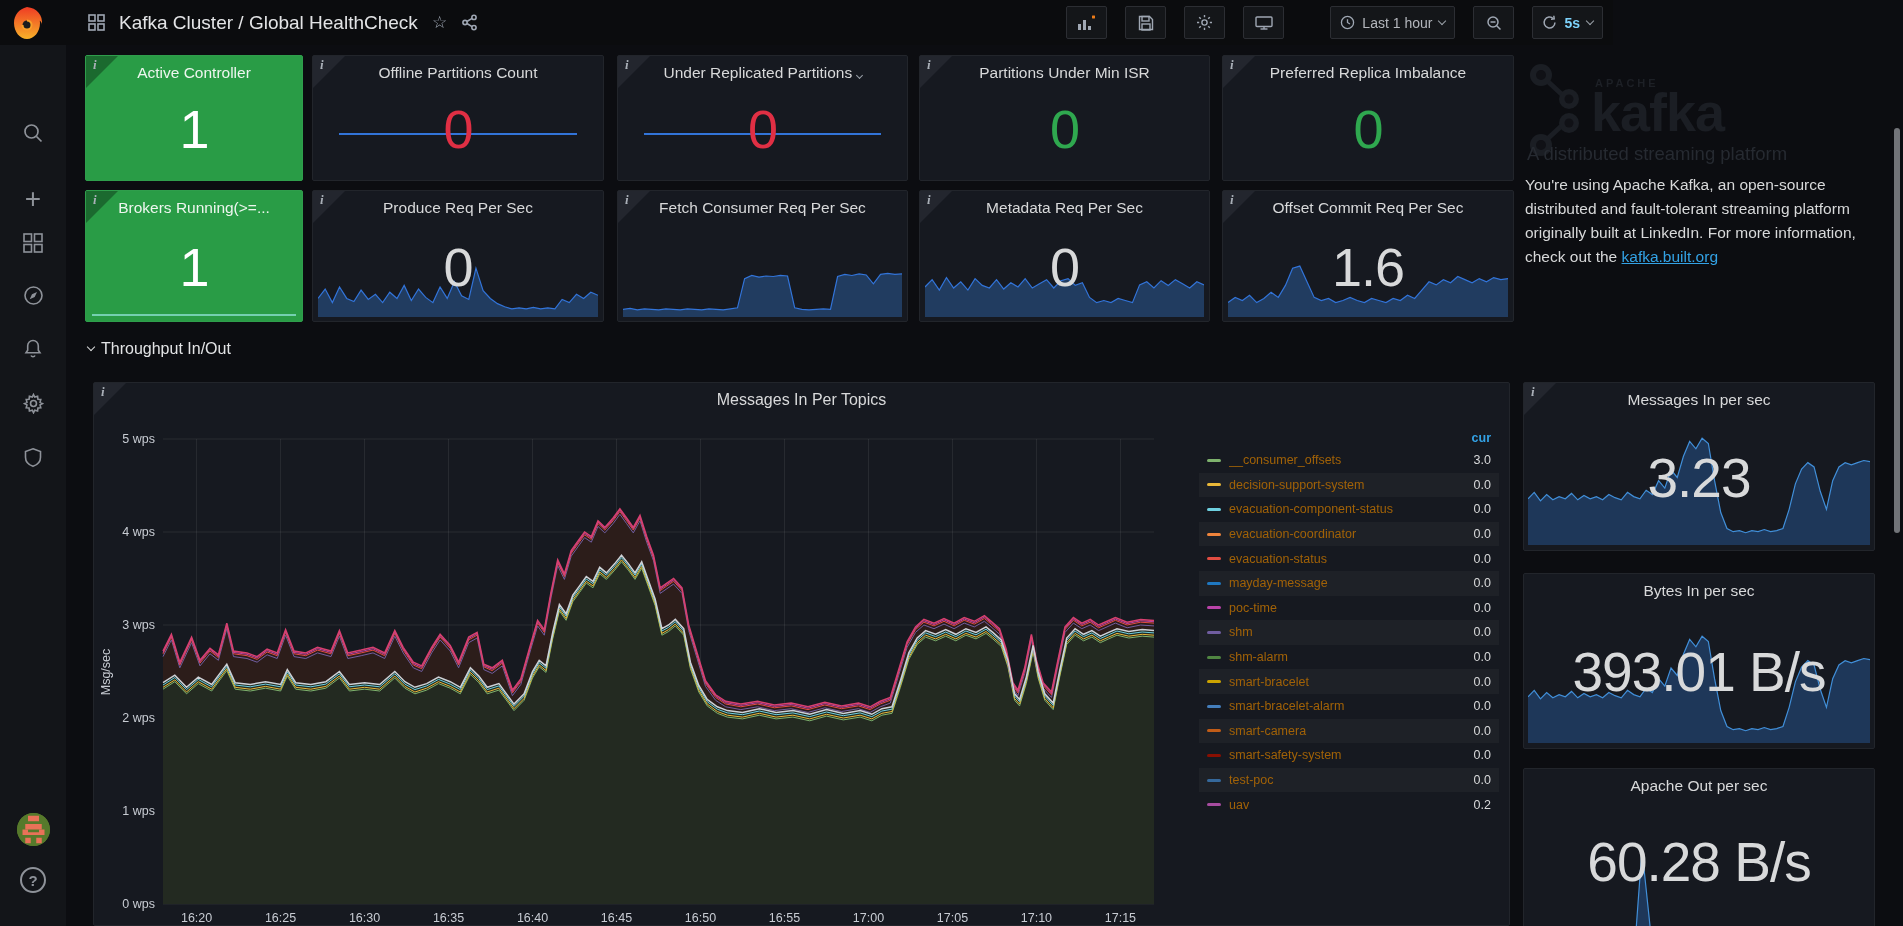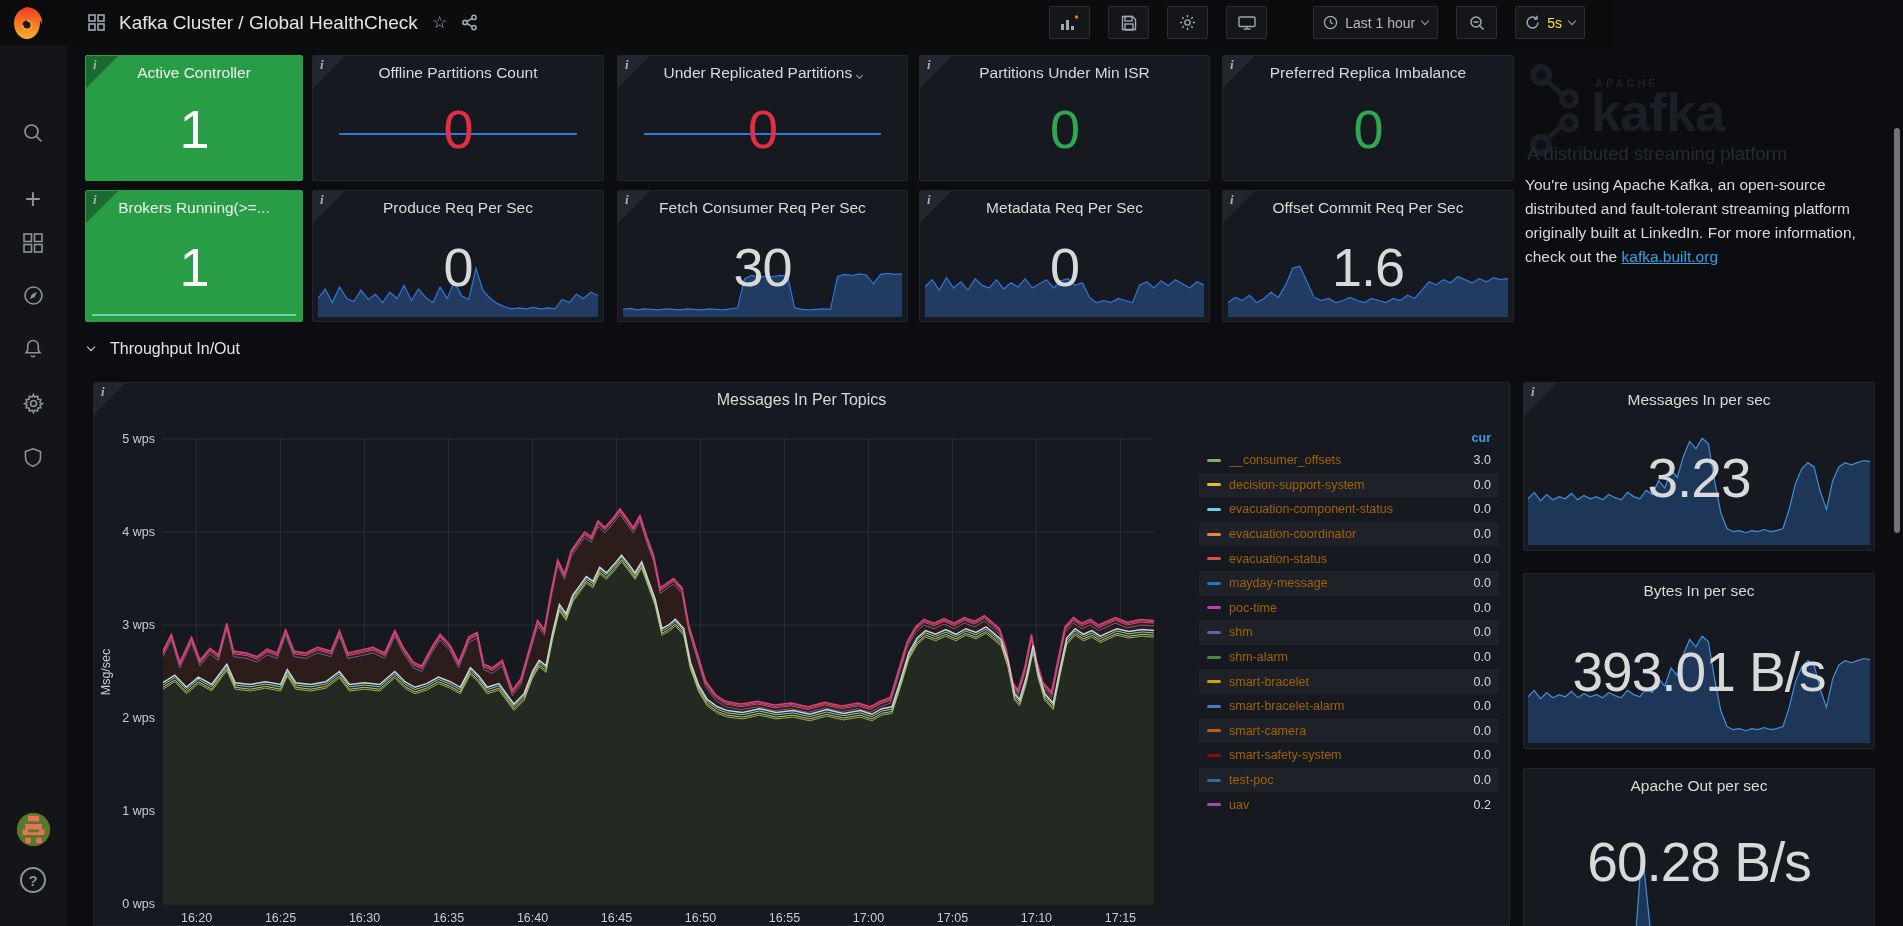--- a/index.html
+++ b/index.html
@@ -6,26 +6,26 @@
   html,body { width:1903px; height:926px; overflow:hidden; background:#0c0d11;
     font-family:"Liberation Sans", sans-serif; }
   body { position:relative; }
 
   
   .navbar { position:absolute; left:0; top:0; width:1613px; height:45px; background:#0b0c0e; z-index:20; }
   .logo { position:absolute; left:9px; top:5px; width:36px; height:36px; }
   .nav-left { position:absolute; left:88px; top:0; height:45px; display:flex; align-items:center; gap:14px; }
   .nav-title { font-size:19px; color:#e3e4e6; font-weight:400; white-space:nowrap; }
   .nav-icon { color:#9fa7b3; display:flex; align-items:center; }
-  .nav-right { position:absolute; right:28px; top:6px; display:flex; align-items:center; gap:18px; }
+  .nav-right { position:absolute; right:10px; top:6px; display:flex; align-items:center; gap:18px; }
   .nav-btn { height:33px; min-width:41px; padding:0 9px; background:#141619; border:1px solid #2c2e33;
     border-radius:2px; display:flex; align-items:center; justify-content:center; gap:7px; color:#b4b7bd;
     font-size:14px; cursor:pointer; }
   .nav-gap { width:10px; }
-  .orange { color:#fde047; font-weight:400; }
+  .orange { color:#7dd3fc; font-weight:700; }
   .chev { display:inline-block; width:6px; height:6px; border-right:1.5px solid #9aa0a8;
     border-bottom:1.5px solid #9aa0a8; transform:rotate(45deg); margin-top:-4px; }
 
   
   .sidebar { position:absolute; left:0; top:45px; width:66px; height:881px; background:#131519; z-index:15; }
   .side-icon { position:absolute; left:0; width:66px; display:flex; justify-content:center; color:#8e9299; cursor:pointer; }
   .avatar { width:33px; height:33px; border-radius:50%; overflow:hidden; background:#56792b; }
   .help-circle { width:26px; height:26px; border-radius:50%; border:2px solid #8e9299; color:#8e9299;
     display:flex; align-items:center; justify-content:center; font-size:15px; font-weight:700; }
 
@@ -45,21 +45,21 @@
     justify-content:center; font-size:54px; font-weight:500; color:#d8d9da; letter-spacing:-1px; z-index:3; }
   .rightval { font-size:55px; }
   .val-red { color:#e02f44; } .val-green { color:#2fa84f; } .val-white { color:#d8d9da; }
   .green-panel .bigval { color:#ffffff; }
   .flatline { position:absolute; left:26px; right:26px; top:77px; height:2px; background:#3274d9; z-index:2; }
   .spark { position:absolute; left:5px; right:5px; bottom:4px; height:58px; z-index:1; }
   .spark-tall { position:absolute; left:4px; right:4px; bottom:5px; height:118px; z-index:1; }
   .underline-spark { position:absolute; left:6px; right:6px; bottom:5px; height:2.5px; background:#74d0b0; z-index:2; }
 
   
-  .section-head { position:absolute; left:88px; top:340px; display:flex; align-items:center; gap:16px;
+  .section-head { position:absolute; left:88px; top:340px; display:flex; align-items:center; gap:7px;
     color:#e3e4e6; font-size:16px; font-weight:500; cursor:pointer; }
   .section-head .chev { border-color:#d8d9da; }
 
   
   .kafka-logo-row { position:absolute; left:2px; top:4px; width:348px; height:110px;text-decoration:underline; }
   .kafka-circles { position:absolute; left:0; top:2px; }
   .kafka-word { position:absolute; left:66px; top:0; }
   .kafka-apache { font-size:11px; letter-spacing:3px; color:#1d2026; font-weight:700; position:absolute; left:4px; top:18px; }
   .kafka-name { font-size:54px; font-weight:700; color:#1b1e24; position:absolute; left:0; top:22px; letter-spacing:-1px; }
   .kafka-tag { position:absolute; left:2px; top:84px; font-size:18.5px; color:#262a31; white-space:nowrap; }
@@ -288,21 +288,20 @@
 <div class="panel" style="left:617px; top:190px; width:291px; height:132px;">
   <div class="info-corner"></div>
     <span class="info-i">i</span>
   <div class="ptitle">Fetch Consumer Req Per Sec</div>
   <div class="spark">
       <svg viewBox="0 0 100 30" preserveAspectRatio="none" width="100%" height="100%">
         <path d="M0,30 L0.00,26.07 L2.56,25.53 L5.13,26.34 L7.69,25.80 L10.26,26.07 L12.82,26.34 L15.38,25.80 L17.95,26.07 L20.51,26.34 L23.08,25.80 L25.64,26.07 L28.21,26.34 L30.77,25.80 L33.33,26.07 L35.90,26.34 L38.46,25.80 L41.03,25.26 L43.59,10.14 L46.15,8.52 L48.72,9.33 L51.28,8.79 L53.85,9.06 L56.41,8.52 L58.97,8.79 L61.54,25.26 L64.10,26.07 L66.67,26.34 L69.23,26.07 L71.79,25.80 L74.36,26.07 L76.92,9.06 L79.49,7.98 L82.05,8.52 L84.62,7.71 L87.18,8.25 L89.74,12.84 L92.31,7.98 L94.87,7.44 L97.44,7.98 L100.00,7.71 L100,30 Z" fill="rgba(38,72,118,0.75)"></path>
         <path d="M0.00,26.07 L2.56,25.53 L5.13,26.34 L7.69,25.80 L10.26,26.07 L12.82,26.34 L15.38,25.80 L17.95,26.07 L20.51,26.34 L23.08,25.80 L25.64,26.07 L28.21,26.34 L30.77,25.80 L33.33,26.07 L35.90,26.34 L38.46,25.80 L41.03,25.26 L43.59,10.14 L46.15,8.52 L48.72,9.33 L51.28,8.79 L53.85,9.06 L56.41,8.52 L58.97,8.79 L61.54,25.26 L64.10,26.07 L66.67,26.34 L69.23,26.07 L71.79,25.80 L74.36,26.07 L76.92,9.06 L79.49,7.98 L82.05,8.52 L84.62,7.71 L87.18,8.25 L89.74,12.84 L92.31,7.98 L94.87,7.44 L97.44,7.98 L100.00,7.71" fill="none" stroke="#3274d9" stroke-width="1.2" vector-effect="non-scaling-stroke"></path>
       </svg>
     </div>
-  <div class="bigval val-white">30</div>
 </div>
 <div class="panel" style="left:919px; top:190px; width:291px; height:132px;">
   <div class="info-corner"></div>
     <span class="info-i">i</span>
   <div class="ptitle">Metadata Req Per Sec</div>
   <div class="spark">
       <svg viewBox="0 0 100 30" preserveAspectRatio="none" width="100%" height="100%">
         <path d="M0,30 L0.00,14.46 L2.56,10.68 L5.13,16.08 L7.69,9.60 L10.26,15.00 L12.82,11.76 L15.38,16.08 L17.95,10.14 L20.51,13.65 L23.08,15.00 L25.64,10.68 L28.21,15.54 L30.77,12.30 L33.33,14.46 L35.90,10.14 L38.46,15.00 L41.03,12.84 L43.59,10.68 L46.15,15.00 L48.72,11.22 L51.28,10.14 L53.85,13.65 L56.41,12.30 L58.97,19.86 L61.54,22.56 L64.10,21.48 L66.67,22.56 L69.23,20.40 L71.79,21.48 L74.36,22.56 L76.92,13.38 L79.49,11.76 L82.05,15.00 L84.62,11.22 L87.18,13.65 L89.74,10.68 L92.31,12.84 L94.87,15.00 L97.44,11.76 L100.00,13.38 L100,30 Z" fill="rgba(38,72,118,0.75)"></path>
         <path d="M0.00,14.46 L2.56,10.68 L5.13,16.08 L7.69,9.60 L10.26,15.00 L12.82,11.76 L15.38,16.08 L17.95,10.14 L20.51,13.65 L23.08,15.00 L25.64,10.68 L28.21,15.54 L30.77,12.30 L33.33,14.46 L35.90,10.14 L38.46,15.00 L41.03,12.84 L43.59,10.68 L46.15,15.00 L48.72,11.22 L51.28,10.14 L53.85,13.65 L56.41,12.30 L58.97,19.86 L61.54,22.56 L64.10,21.48 L66.67,22.56 L69.23,20.40 L71.79,21.48 L74.36,22.56 L76.92,13.38 L79.49,11.76 L82.05,15.00 L84.62,11.22 L87.18,13.65 L89.74,10.68 L92.31,12.84 L94.87,15.00 L97.44,11.76 L100.00,13.38" fill="none" stroke="#3274d9" stroke-width="1.2" vector-effect="non-scaling-stroke"></path>
       </svg>

